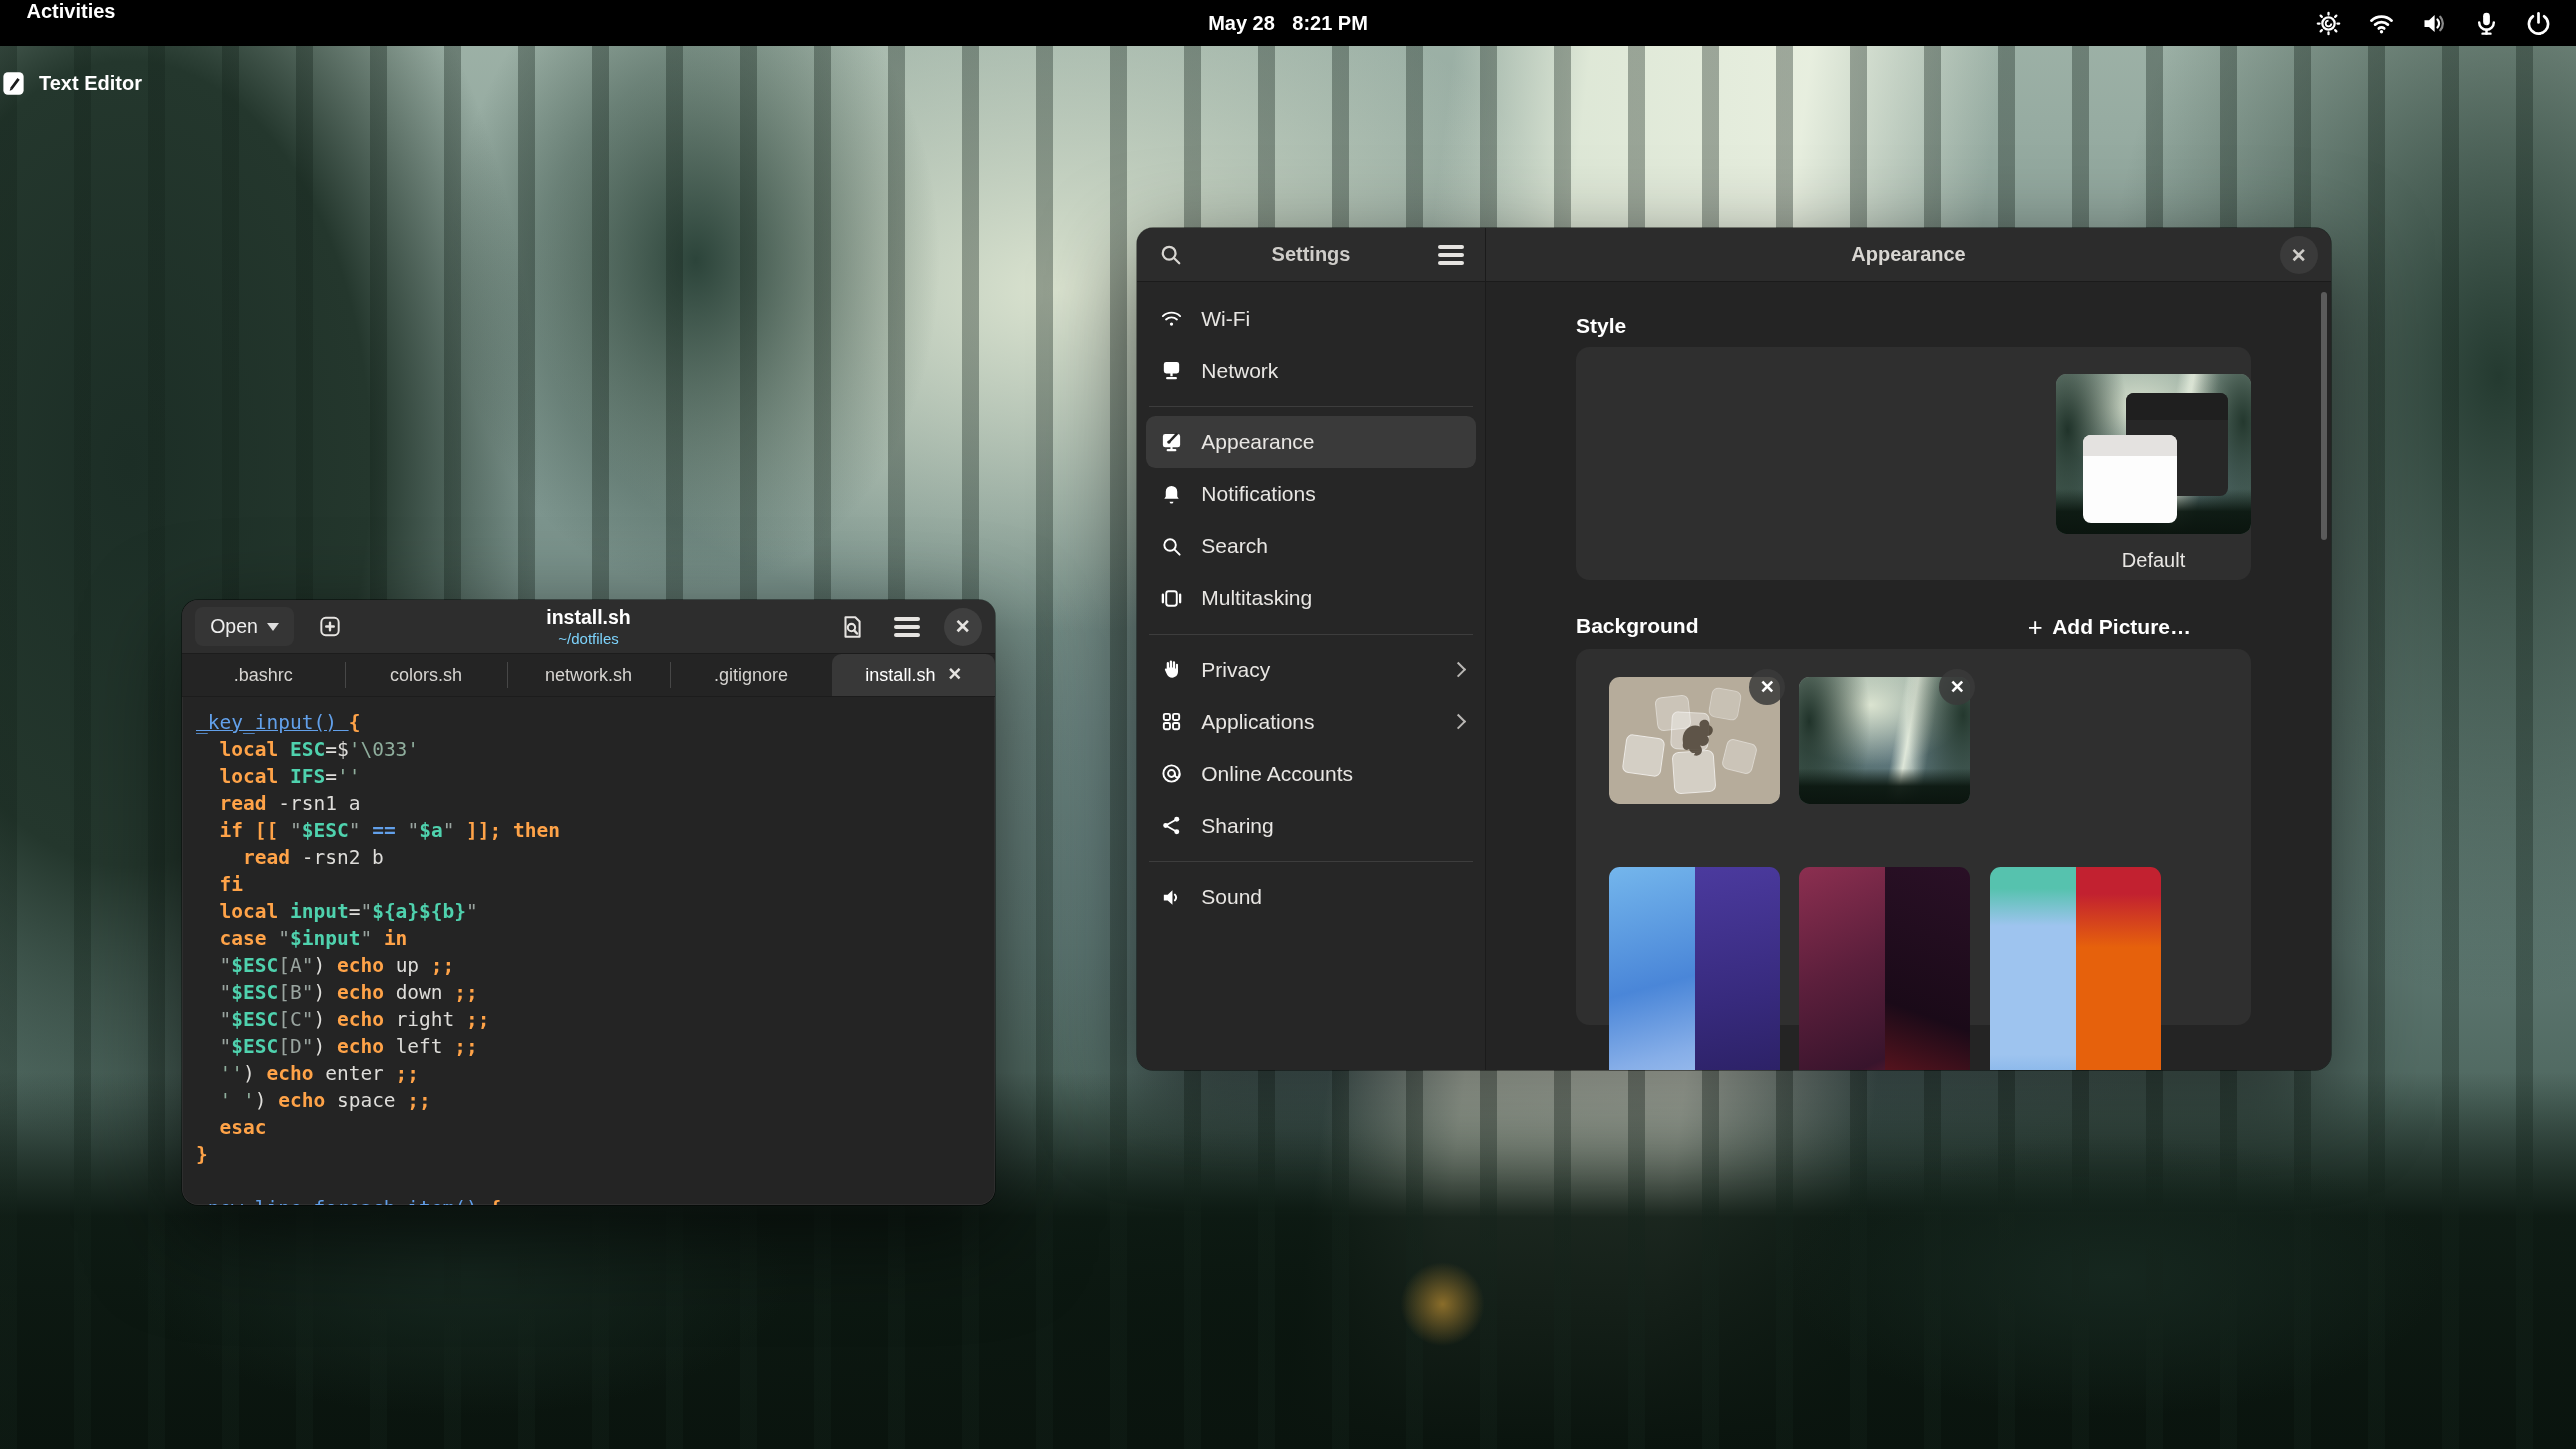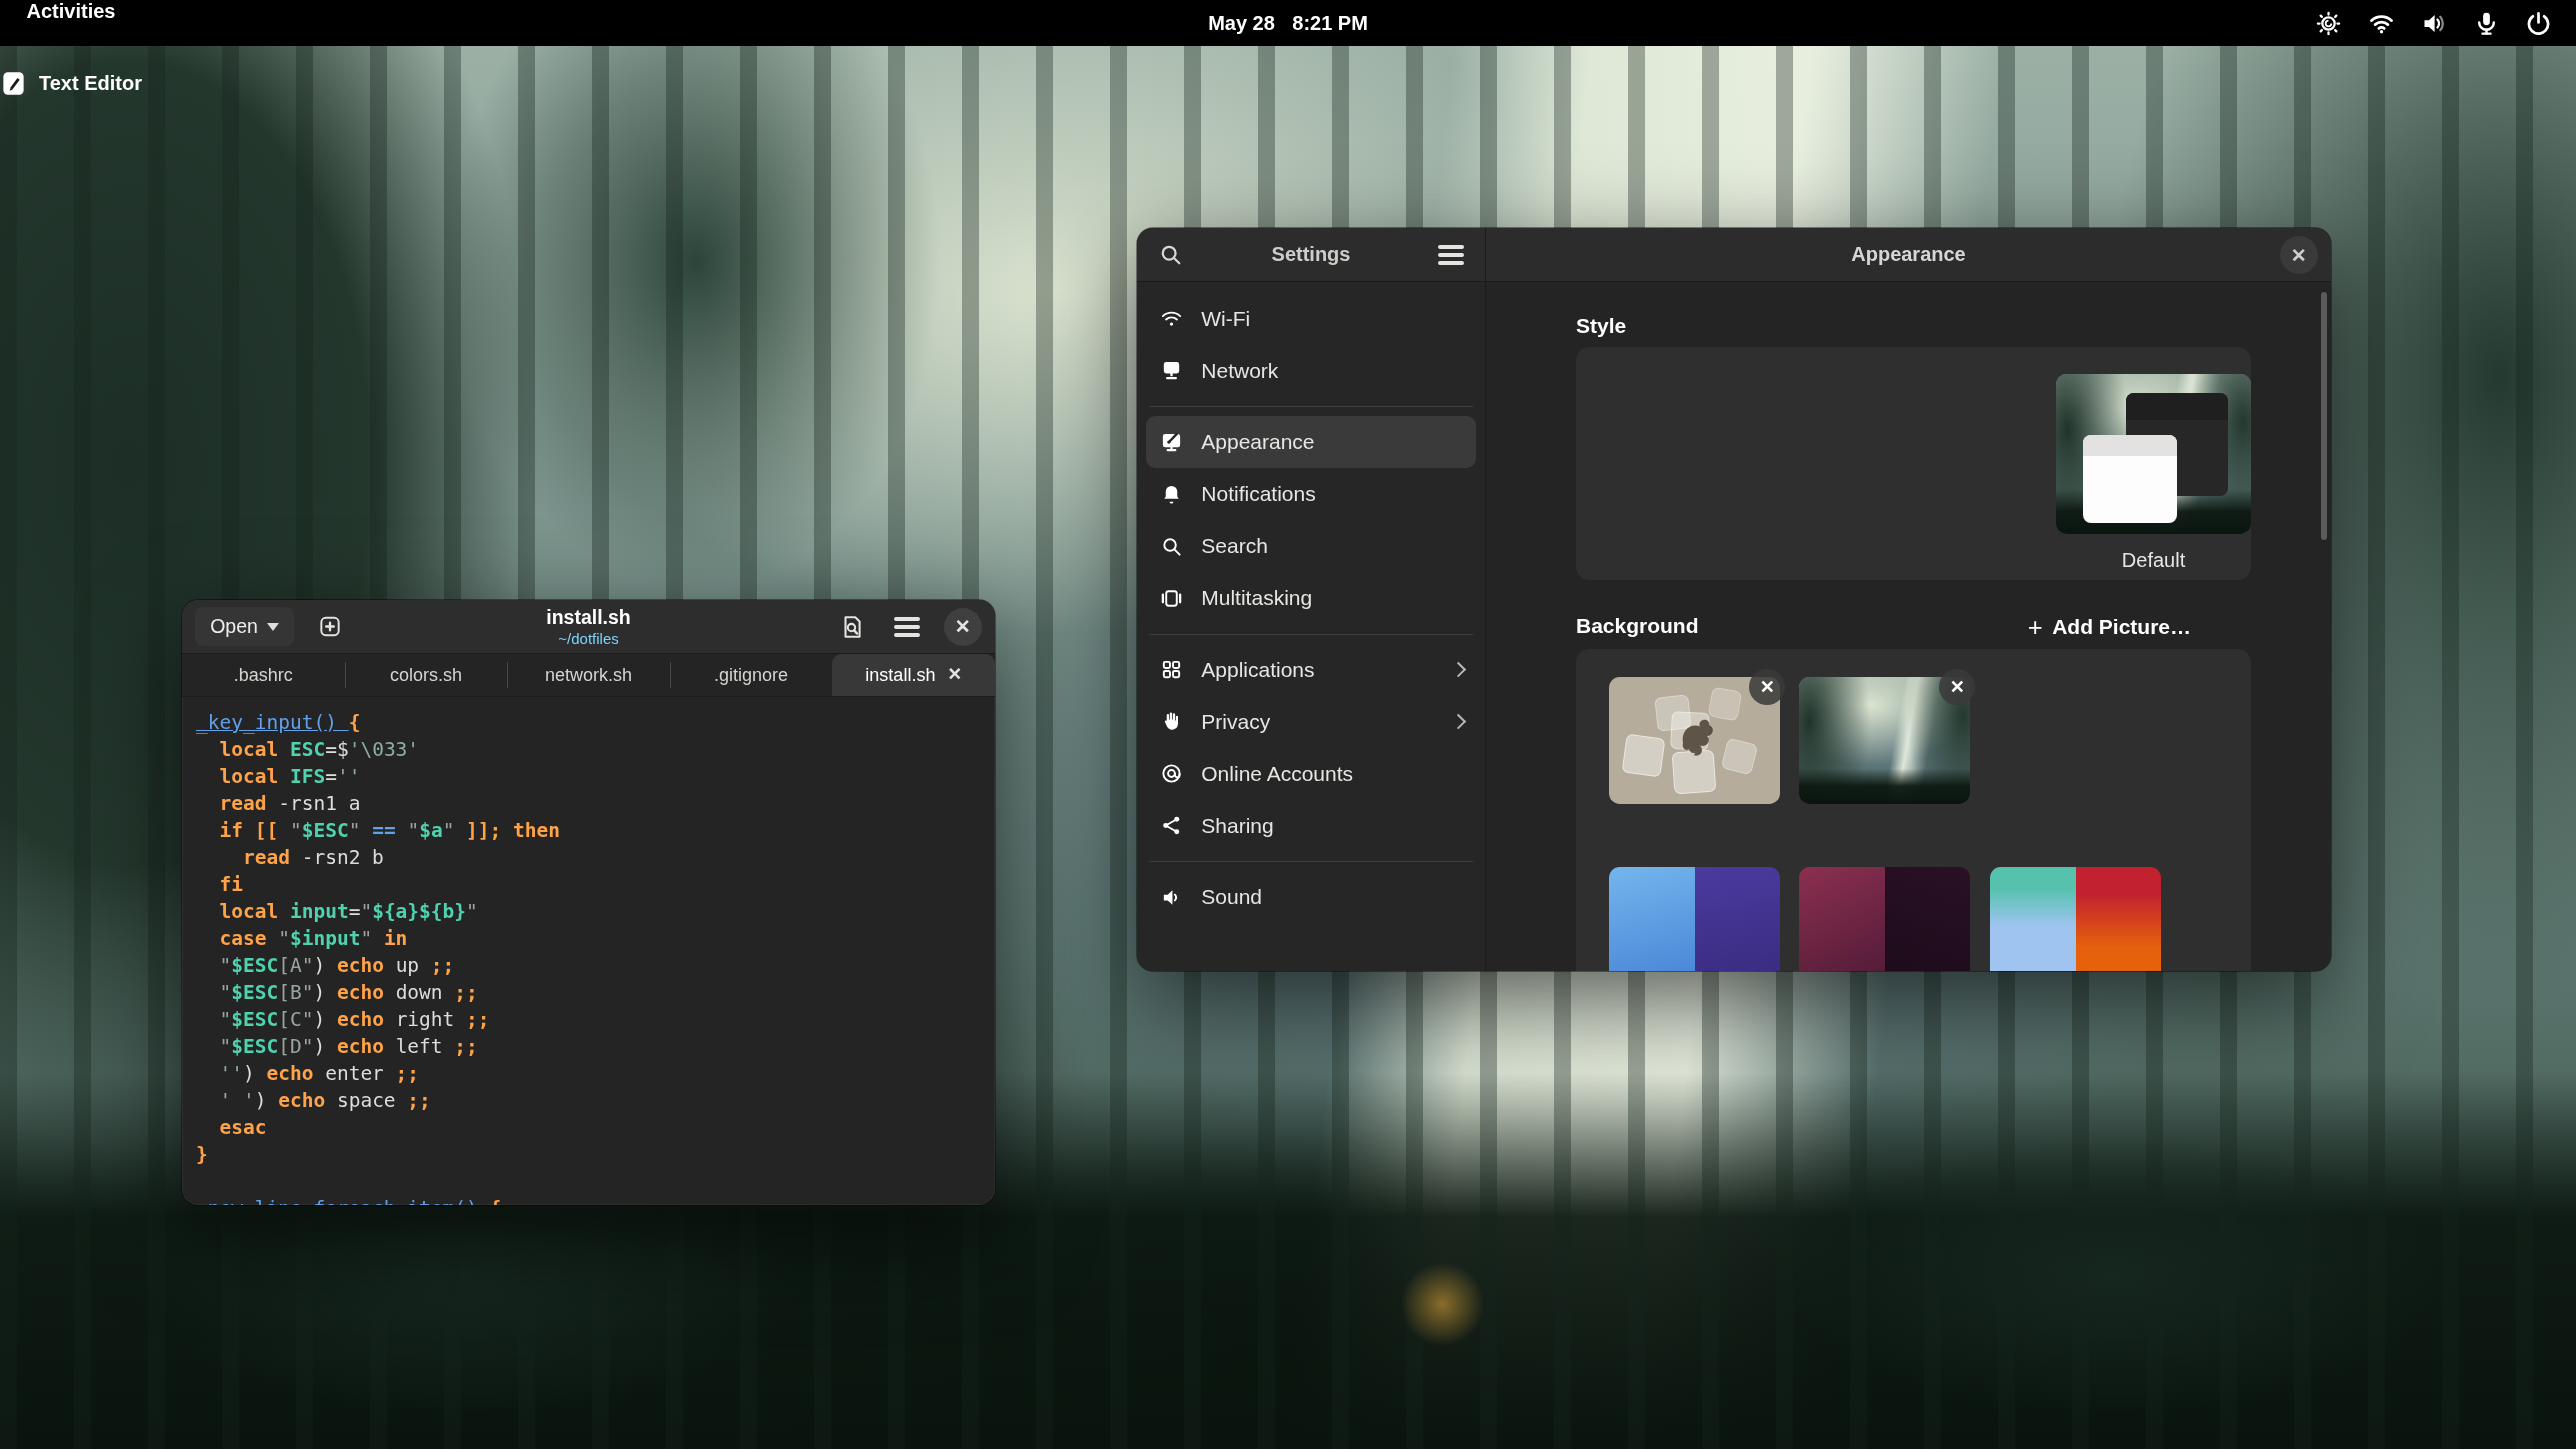--- a/index.html
+++ b/index.html
@@ -62,21 +62,21 @@
   .code{padding:12px 9.4px 0 14px;font-family:"DejaVu Sans Mono",monospace;font-size:19.5px;line-height:27px;color:#deddda;white-space:pre;}
   .code .c-f{color:#62a0ea;text-decoration:underline;}
   .code .c-k{color:#ffa348;font-weight:bold;}
   .code .c-v{color:#4fd2ae;font-weight:bold;}
   .code .c-s{color:#8fae9d;}
   .code .c-p{color:#9aa5a0;}
   .code .c-o{color:#62a0ea;font-weight:bold;}
   .code .c-t{color:#deddda;}
 
   
-  #settings{left:1137px;top:228px;width:1194px;height:743px;background:#242424;z-index:30;display:grid;grid-template-columns:349px 1fr;}
+  #settings{left:1137px;top:228px;width:1194px;height:842px;background:#242424;z-index:30;display:grid;grid-template-columns:349px 1fr;}
   .sidebar{background:#262626;border-right:0.7px solid #1b1b1b;display:flex;flex-direction:column;overflow:hidden;}
   .sb-header{height:54px;background:#2c2c2c;border-bottom:0.7px solid #1b1b1b;display:flex;align-items:center;padding:0 14.8px;flex:0 0 auto;}
   .sb-title{flex:1;text-align:center;color:#cfcdc9;font-weight:bold;font-size:20px;}
   .sb-list{padding:10.7px 9.4px;overflow:hidden;}
   .sb-row{display:flex;align-items:center;gap:17.4px;height:52px;padding:0 12px;border-radius:9.4px;color:#e8e6e3;font-size:21px;position:relative;}
   .sb-row.selected{background:#3a3a3a;}
   .sb-ico{width:25.5px;height:25.5px;display:inline-flex;align-items:center;justify-content:center;color:#fff;font-size:23px;}
   .sb-ico svg{width:23px;height:23px;}
   .sb-sep{height:0.7px;background:#3d3d3d;margin:9.4px 2.7px;}
   .chev{margin-left:auto;width:10.7px;height:10.7px;border-right:2.7px solid #b9b7b4;border-top:2.7px solid #b9b7b4;transform:rotate(45deg);}
@@ -336,37 +336,37 @@
               <rect x="6.5" y="4.5" width="11" height="15" rx="2.5"></rect>
               <path d="M3 8v8" stroke-width="2.4" stroke-linecap="round"></path>
               <path d="M21 8v8" stroke-width="2.4" stroke-linecap="round"></path>
             </svg>
           </span>
           <span>Multitasking</span>
         </div>
         <div class="sb-sep"></div>
         <div class="sb-row">
           <span class="sb-ico">
+            <svg viewBox="0 0 24 24" fill="#fff">
+              <path d="M7 11V5.5a1.2 1.2 0 0 1 2.4 0V10h.8V3.7a1.2 1.2 0 0 1 2.4 0V10h.8V4.6a1.2 1.2 0 0 1 2.4 0V11h.8V7a1.1 1.1 0 0 1 2.2 0v7.2c0 3.8-2.6 6.3-6 6.3-2.8 0-4.4-1.3-5.6-3.6L5.2 12.6c-.6-1.1.9-2.1 1.8-1.2z"></path>
+            </svg>
+          </span>
+          <span>Privacy</span>
+          <span class="chev"></span>
+        </div>
+        <div class="sb-row">
+          <span class="sb-ico">
             <svg viewBox="0 0 24 24" fill="none" stroke="#fff" stroke-width="2">
               <rect x="4" y="4" width="6.4" height="6.4" rx="1.6"></rect>
               <rect x="13.6" y="4" width="6.4" height="6.4" rx="1.6"></rect>
               <rect x="4" y="13.6" width="6.4" height="6.4" rx="1.6"></rect>
               <rect x="13.6" y="13.6" width="6.4" height="6.4" rx="1.6"></rect>
             </svg>
           </span>
           <span>Applications</span>
-          <span class="chev"></span>
-        </div>
-        <div class="sb-row">
-          <span class="sb-ico">
-            <svg viewBox="0 0 24 24" fill="#fff">
-              <path d="M7 11V5.5a1.2 1.2 0 0 1 2.4 0V10h.8V3.7a1.2 1.2 0 0 1 2.4 0V10h.8V4.6a1.2 1.2 0 0 1 2.4 0V11h.8V7a1.1 1.1 0 0 1 2.2 0v7.2c0 3.8-2.6 6.3-6 6.3-2.8 0-4.4-1.3-5.6-3.6L5.2 12.6c-.6-1.1.9-2.1 1.8-1.2z"></path>
-            </svg>
-          </span>
-          <span>Privacy</span>
           <span class="chev"></span>
         </div>
         <div class="sb-row">
           <span class="sb-ico">
             <svg viewBox="0 0 24 24" fill="none" stroke="#fff" stroke-width="2">
               <circle cx="12" cy="12" r="8.5"></circle>
               <circle cx="12" cy="12" r="3.6"></circle>
               <path d="M15.6 12v1.6a2.4 2.4 0 0 0 4.8 0V12"></path>
             </svg>
           </span>

